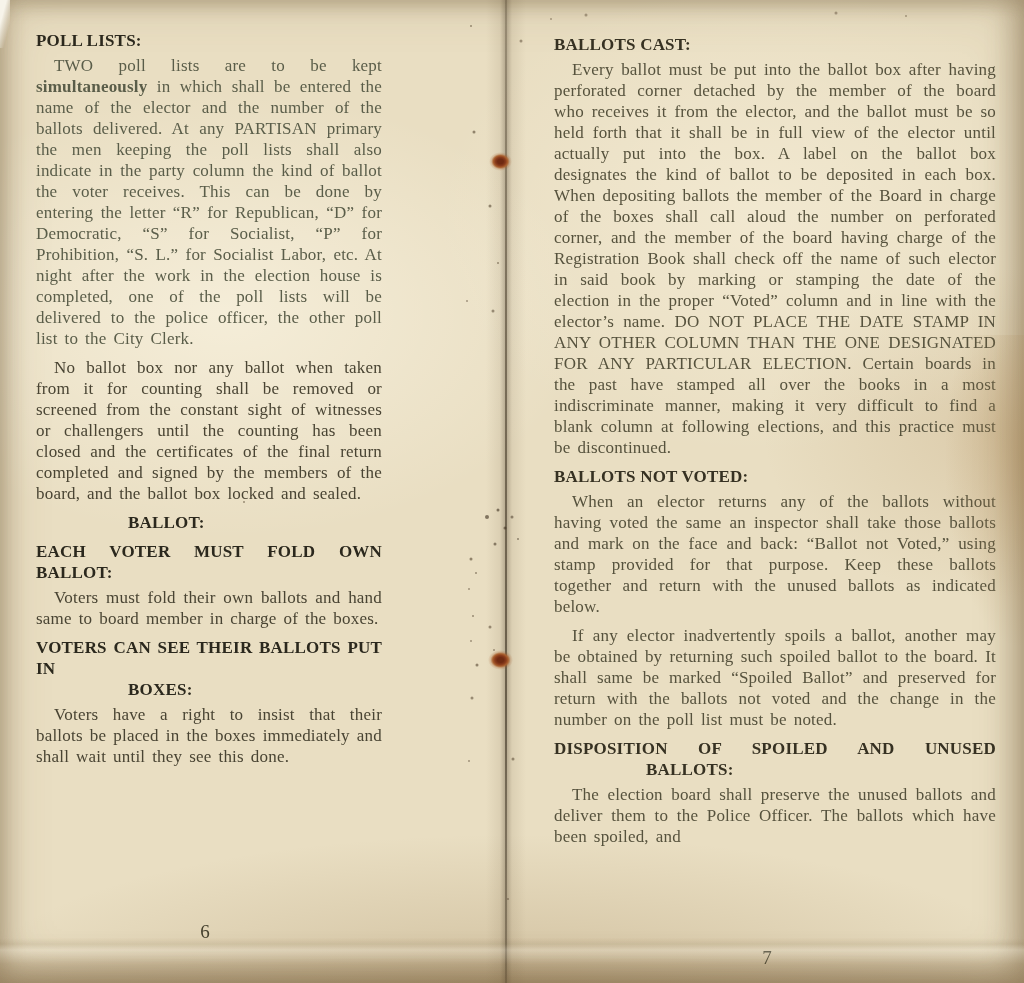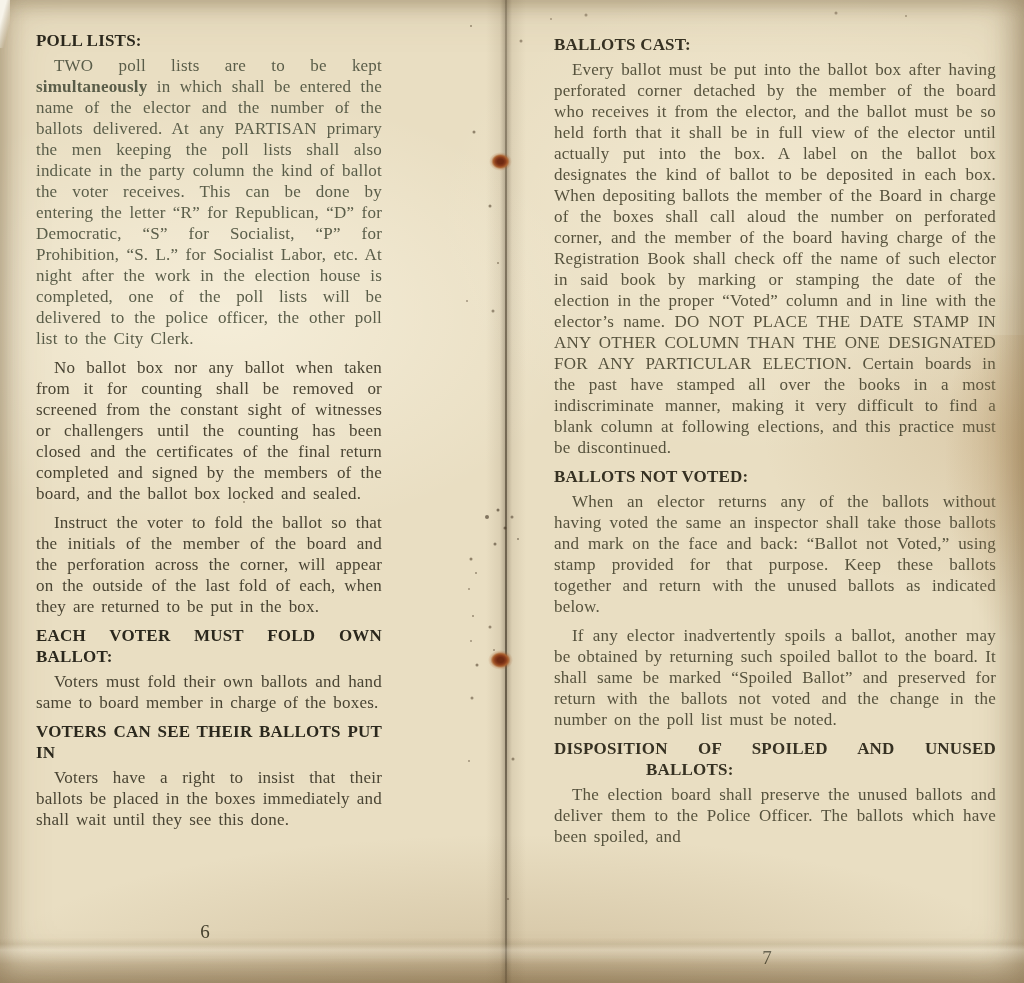--- a/index.html
+++ b/index.html
@@ -159,34 +159,35 @@
 
     <div class="sec">
       <h3 class="hd">
       </h3>
       <p class="bd">No ballot box nor any ballot when taken from it for counting shall be removed or screened from the constant sight of witnesses or challengers until the counting has been closed and the certificates of the final return completed and signed by the members of the board, and the ballot box locked and sealed.</p>
     </div>
 
 
     <div class="sec">
       <h3 class="hd">
-      </h3>
-      <p class="bd">Instruct the voter to fold the ballot so that the initials of the member of the board and the perforation across the corner, will appear on the outside of the last fold of each, when they are returned to be put in the box.</p>
+        <span class="l2">BALLOT:</span>
+      </h3>
     </div>
 
     <div class="sec">
       <h3 class="hd">
         <span class="l1 st">EACH VOTER MUST FOLD OWN BALLOT:</span>
       </h3>
       <p class="bd">Voters must fold their own ballots and hand same to board member in charge of the boxes.</p>
     </div>
 
     <div class="sec">
       <h3 class="hd">
         <span class="l1 st">VOTERS CAN SEE THEIR BALLOTS PUT IN</span>
+        <span class="l2">BOXES:</span>
       </h3>
       <p class="bd">Voters have a right to insist that their ballots be placed in the boxes immediately and shall wait until they see this done.</p>
     </div>
 
     <div class="pagenum">6</div>
   </div>
 
   <div class="page right">
     <div class="sec">
       <h3 class="hd">

